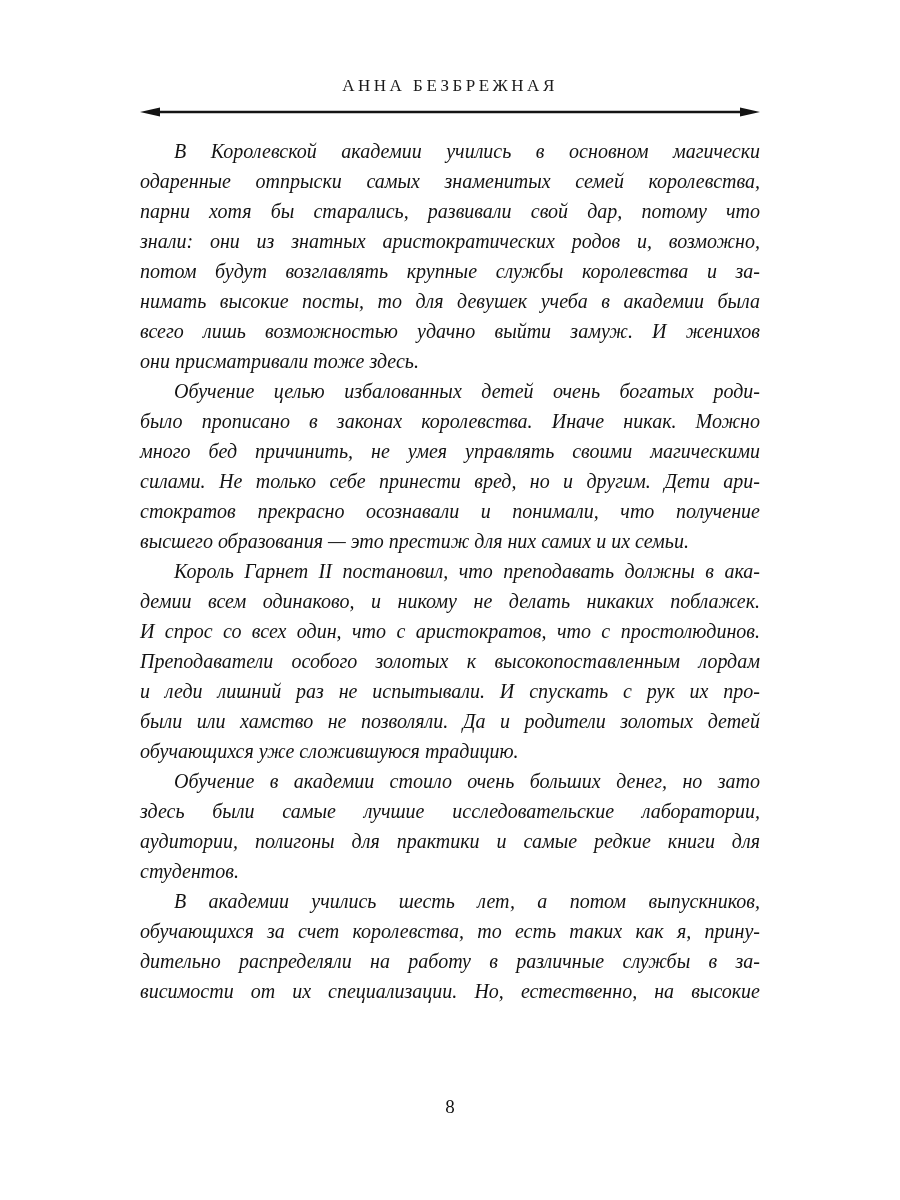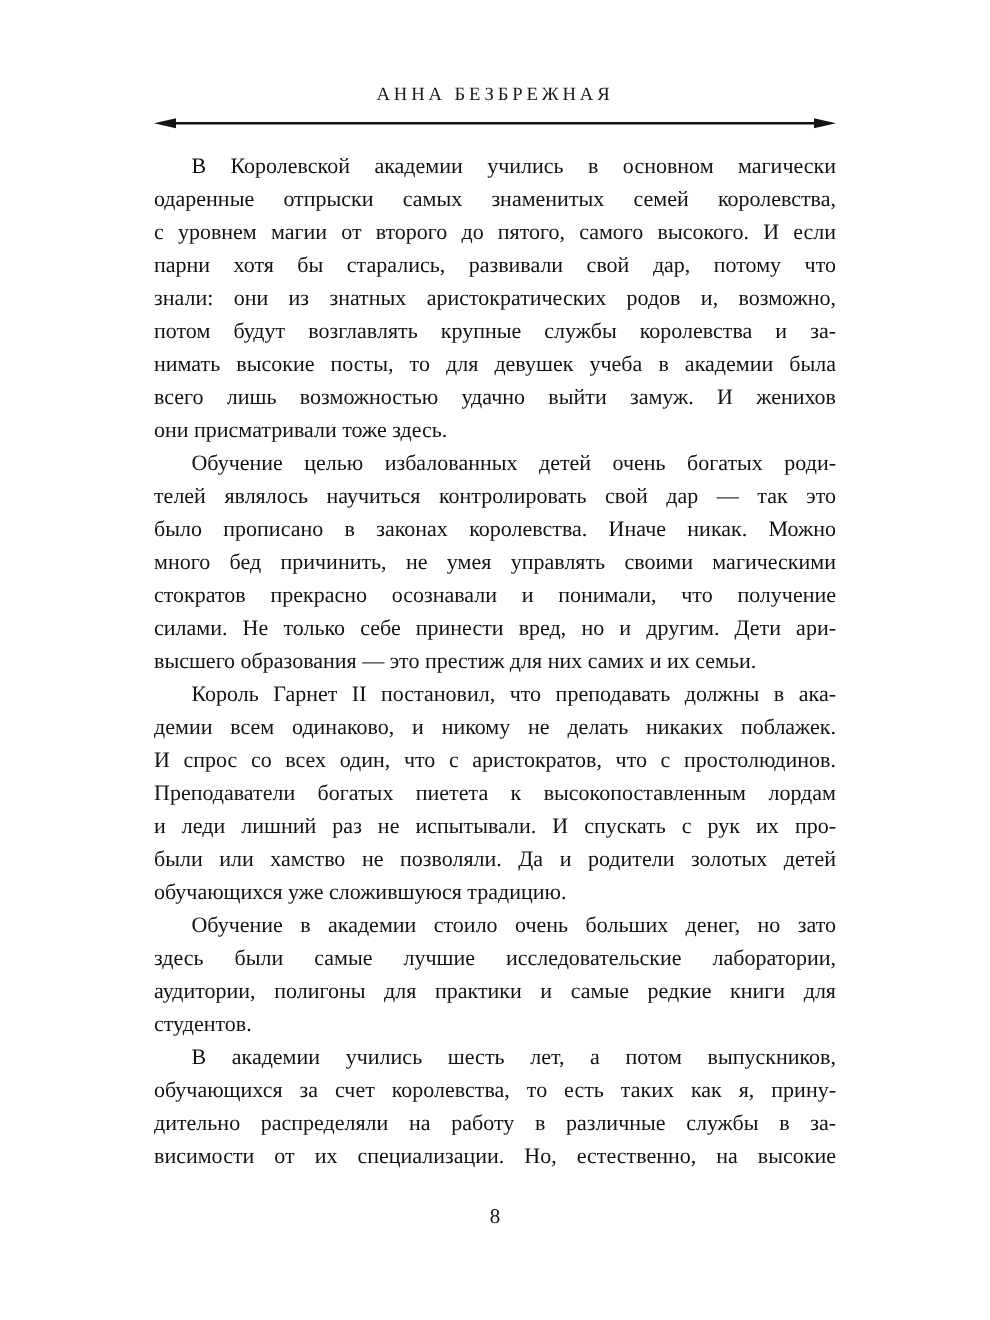--- a/index.html
+++ b/index.html
@@ -39,20 +39,21 @@
     left: 140px;
     width: 620px;
     font-size: 20px;
     line-height: 30px;
     color: #121212;
   }
   .para .line {
     text-align: justify;
     text-align-last: justify;
     white-space: normal;
+    font-style: italic;
   }
   .para .line.first {
     text-indent: 34px;
   }
   .para .line.lastline {
     text-align-last: left;
   }
   .page-number {
     position: absolute;
     top: 1096px;
@@ -75,42 +76,40 @@
       <line x1="10" y1="8" x2="610" y2="8" stroke="#141414" stroke-width="2.4"></line>
       <polygon points="0,8 20,3.4 20,12.6" fill="#141414"></polygon>
       <polygon points="620,8 600,3.4 600,12.6" fill="#141414"></polygon>
     </svg>
   </div>
 
   <div class="body-text" id="body-text">
       <div class="para">
         <div class="line first">В Королевской академии учились в основном магически</div>
         <div class="line">одаренные отпрыски самых знаменитых семей королевства,</div>
-        <div class="line">с уровнем магии от второго до пятого, самого высокого. И если</div>
         <div class="line">парни хотя бы старались, развивали свой дар, потому что</div>
         <div class="line">знали: они из знатных аристократических родов и, возможно,</div>
         <div class="line">потом будут возглавлять крупные службы королевства и за-</div>
         <div class="line">нимать высокие посты, то для девушек учеба в академии была</div>
         <div class="line">всего лишь возможностью удачно выйти замуж. И женихов</div>
         <div class="line lastline">они присматривали тоже здесь.</div>
       </div>
       <div class="para">
         <div class="line first">Обучение целью избалованных детей очень богатых роди-</div>
-        <div class="line">телей являлось научиться контролировать свой дар — так это</div>
         <div class="line">было прописано в законах королевства. Иначе никак. Можно</div>
         <div class="line">много бед причинить, не умея управлять своими магическими</div>
+        <div class="line">силами. Не только себе принести вред, но и другим. Дети ари-</div>
         <div class="line">стократов прекрасно осознавали и понимали, что получение</div>
-        <div class="line">силами. Не только себе принести вред, но и другим. Дети ари-</div>
         <div class="line lastline">высшего образования — это престиж для них самих и их семьи.</div>
       </div>
       <div class="para">
         <div class="line first">Король Гарнет II постановил, что преподавать должны в ака-</div>
         <div class="line">демии всем одинаково, и никому не делать никаких поблажек.</div>
         <div class="line">И спрос со всех один, что с аристократов, что с простолюдинов.</div>
-        <div class="line">Преподаватели богатых пиетета к высокопоставленным лордам</div>
+        <div class="line">Преподаватели особого золотых к высокопоставленным лордам</div>
         <div class="line">и леди лишний раз не испытывали. И спускать с рук их про-</div>
         <div class="line">были или хамство не позволяли. Да и родители золотых детей</div>
         <div class="line lastline">обучающихся уже сложившуюся традицию.</div>
       </div>
       <div class="para">
         <div class="line first">Обучение в академии стоило очень больших денег, но зато</div>
         <div class="line">здесь были самые лучшие исследовательские лаборатории,</div>
         <div class="line">аудитории, полигоны для практики и самые редкие книги для</div>
         <div class="line lastline">студентов.</div>
       </div>

